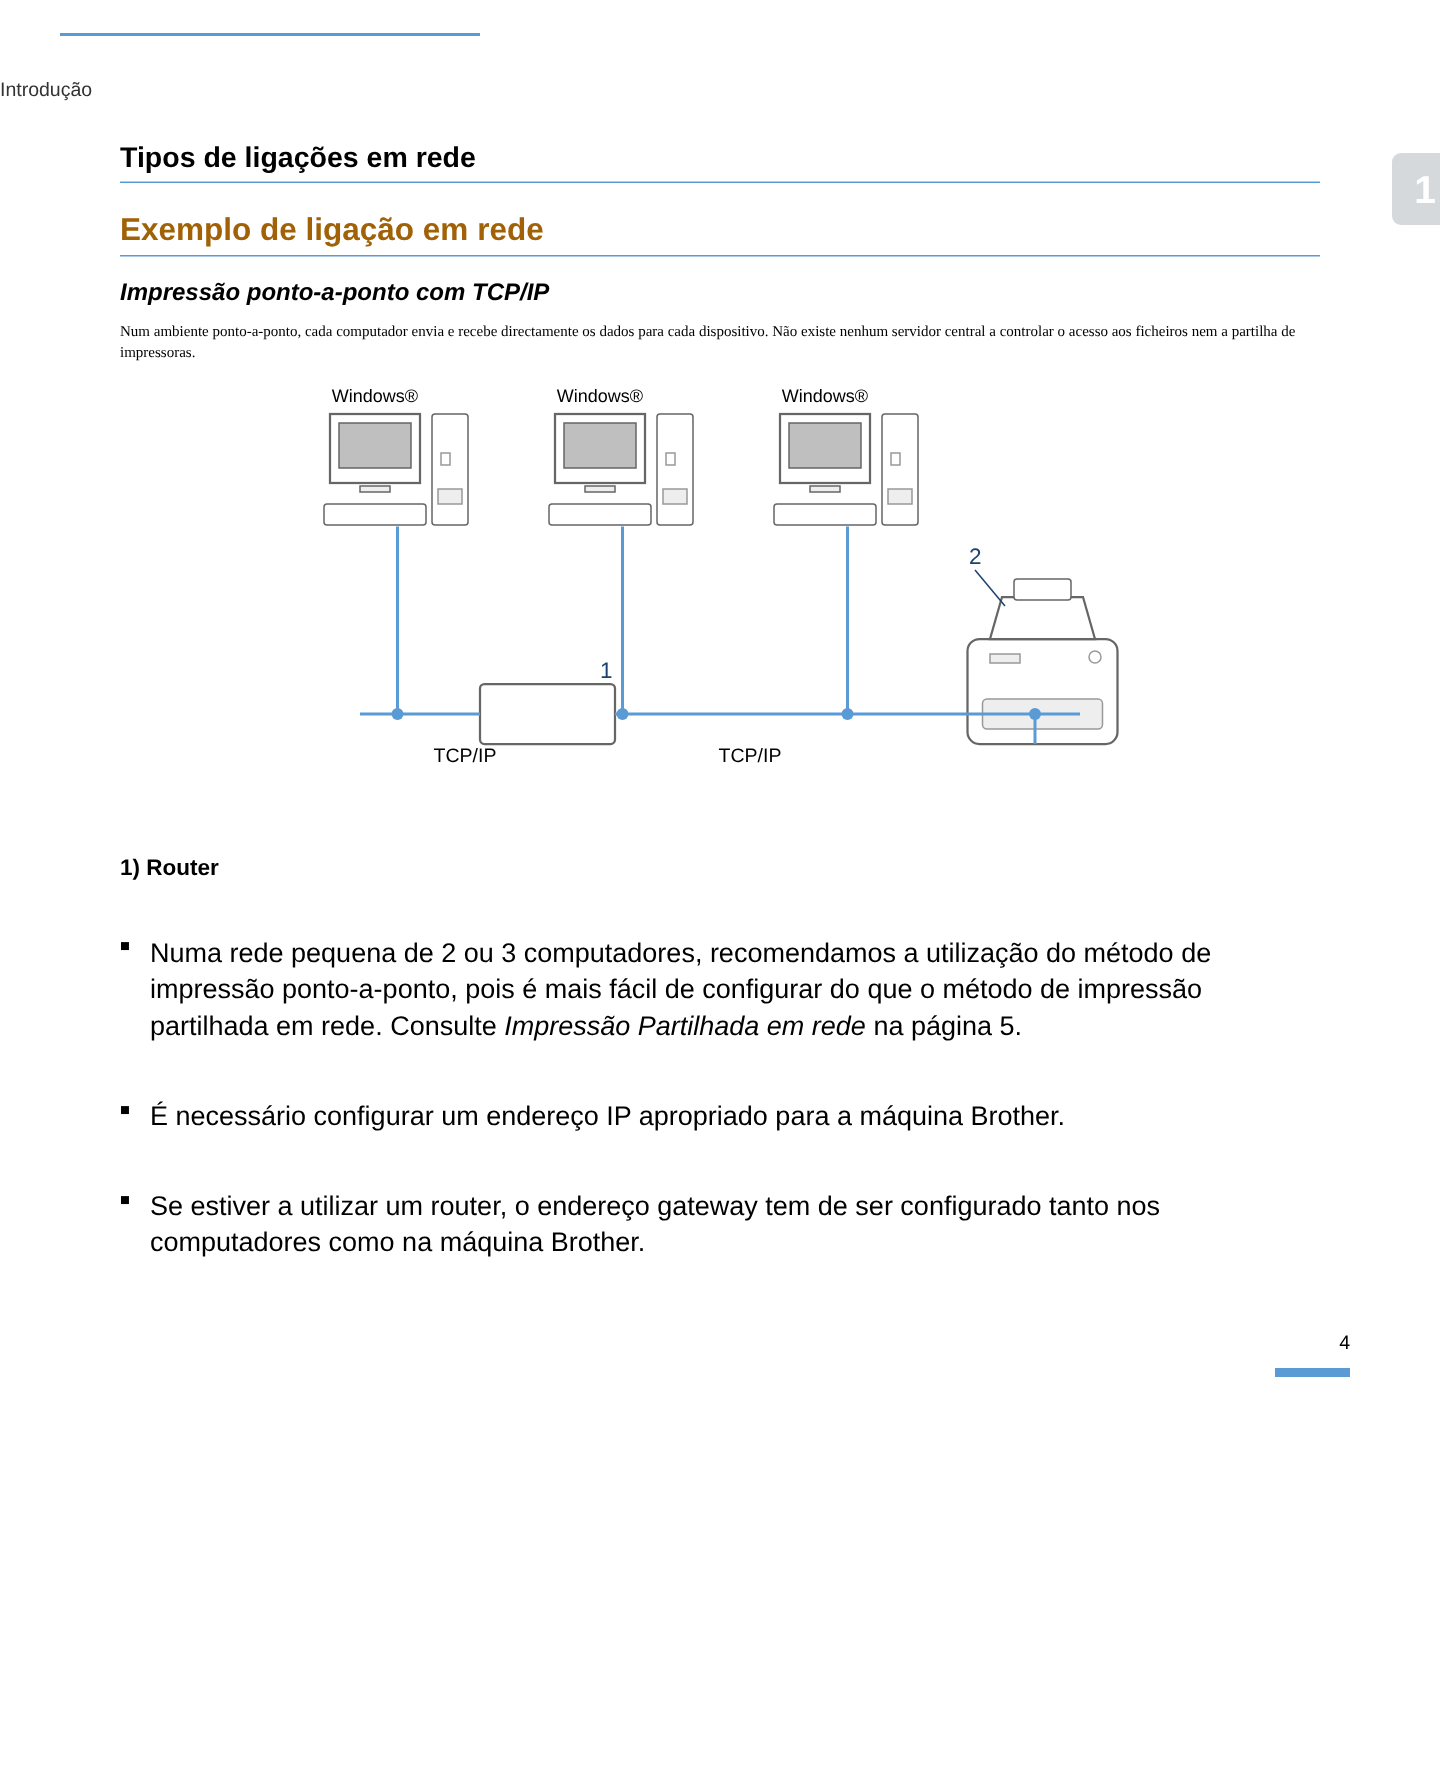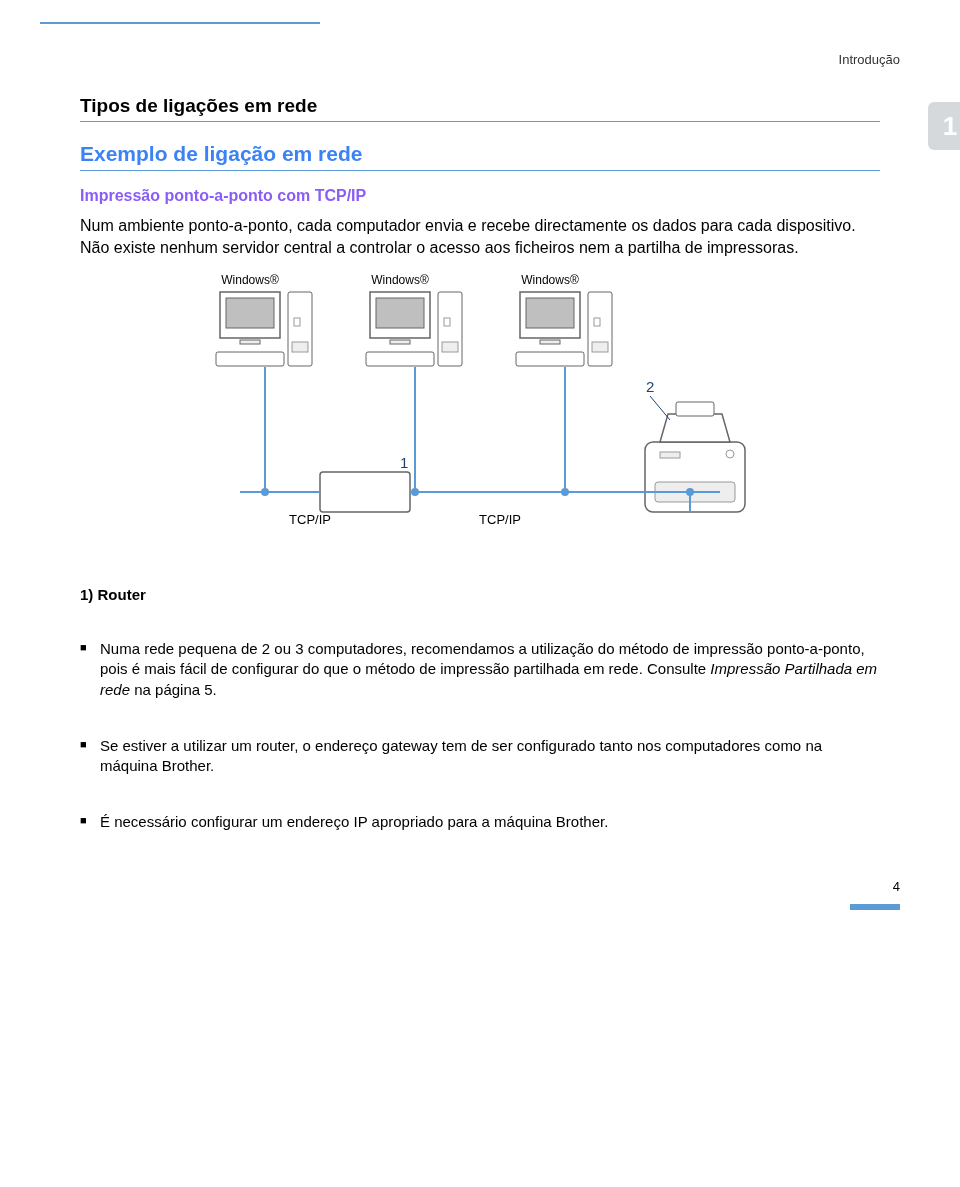--- a/index.html
+++ b/index.html
@@ -9,24 +9,23 @@
     background: #fff;
     width: 960px;
   }
   .topline {
     height: 2px;
     background: #5B9BD5;
     margin: 22px 40px 0 40px;
     width: 280px;
   }
   .breadcrumb {
-    text-align: right;
     font-size: 13px;
     color: #333;
-    padding: 28px 60px 0 12px;
+    padding: 28px 60px 0 0;
   }
   .content {
     padding: 10px 80px 0 80px;
     position: relative;
   }
   .chapter-badge {
     position: absolute;
     right: -12px;
     top: 35px;
     width: 44px;
@@ -46,53 +45,55 @@
     margin: 18px 0 4px 0;
   }
   .underline-thin {
     height: 1px;
     background: #5B9BD5;
     margin-bottom: 16px;
   }
   h2 {
     font-size: 21px;
     font-weight: bold;
-    color: #3b82f6;
+    color: #a16207;
     margin: 20px 0 4px 0;
   }
   h3 {
     font-size: 16px;
     font-weight: bold;
-    color: #8b5cf6;
+    color: #000000;
     margin: 14px 0 10px 0;
+    font-style: italic;
   }
   p {
-    font-size: 16px;
+    font-size: 10px;
     line-height: 1.35;
     margin: 0 0 14px 0;
+    font-family: Liberation Serif, serif;
   }
   .diagram-wrap {
     width: 560px;
     margin: 10px auto 14px auto;
     display: block;
   }
   .legend {
     font-size: 15px;
     font-weight: bold;
     margin: 12px 0 4px 0;
   }
   ul.bullets {
     list-style: none;
     padding: 0;
     margin: 20px 0 0 0;
   }
   ul.bullets li {
     position: relative;
     padding-left: 20px;
-    font-size: 15px;
+    font-size: 18px;
     line-height: 1.35;
     margin-bottom: 6px;
     margin-top: 36px;
   }
   ul.bullets li::before {
     content: "■";
     position: absolute;
     left: 0;
     top: 1px;
     font-size: 11px;
@@ -197,19 +198,19 @@
     <circle cx="365" cy="220" r="4" fill="#5B9BD5"></circle>
     <circle cx="490" cy="220" r="4" fill="#5B9BD5"></circle>
   </svg>
 
   <div class="legend">1) Router</div>
 
   <ul class="bullets">
     <li>
       <span>Numa rede pequena de 2 ou 3 computadores, recomendamos a utilização do método de impressão ponto-a-ponto, pois é mais fácil de configurar do que o método de impressão partilhada em rede. Consulte </span><span class="italic">Impressão Partilhada em rede</span><span> na página 5.</span>
     </li>
+    <li>É necessário configurar um endereço IP apropriado para a máquina Brother.</li>
     <li>Se estiver a utilizar um router, o endereço gateway tem de ser configurado tanto nos computadores como na máquina Brother.</li>
-    <li>É necessário configurar um endereço IP apropriado para a máquina Brother.</li>
   </ul>
 </div>
 
 <div class="pagenum">4</div>
 <div class="pagebar"></div>
 
 </body></html>

